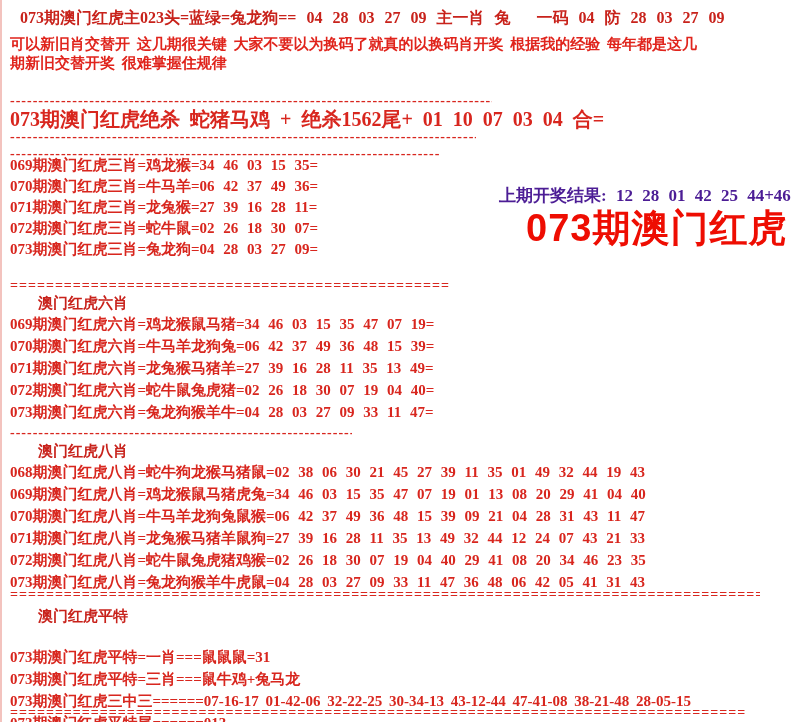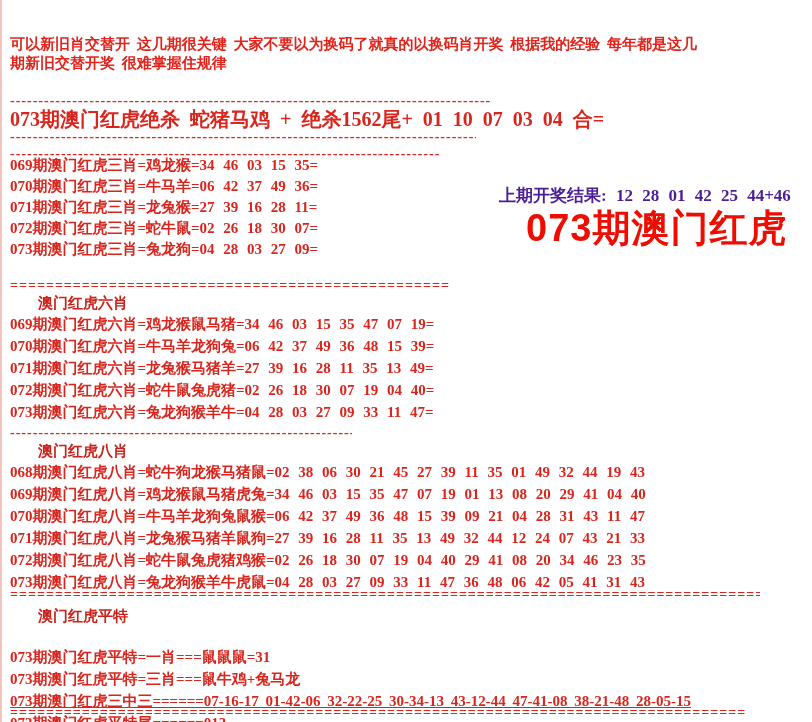--- a/index.html
+++ b/index.html
@@ -92,20 +92,21 @@
     white-space:nowrap;
     font-family:Liberation Sans, sans-serif;
     font-weight:bold;
   }
 </style>
 </head>
 <body>
 
 <div class="page">
 
+  <div class="txt header-line">073期澳门红虎主023头=蓝绿=兔龙狗== 04 28 03 27 09 主一肖 兔　 一码 04 防 28 03 27 09</div>
 
   <div class="txt intro">
     <div>可以新旧肖交替开 这几期很关键 大家不要以为换码了就真的以换码肖开奖 根据我的经验 每年都是这几</div>
     <div>期新旧交替开奖 很难掌握住规律</div>
   </div>
 
   <div class="divider" style="top:95px;width:482px;">--------------------------------------------------------------------------------------------------------------------------------------------------------------------------</div>
 
   <div class="txt kill-line">073期澳门红虎绝杀 蛇猪马鸡 + 绝杀1562尾+ 01 10 07 03 04 合=</div>
 
@@ -145,19 +146,19 @@
     <div class="row">072期澳门红虎八肖=蛇牛鼠兔虎猪鸡猴=02 26 18 30 07 19 04 40 29 41 08 20 34 46 23 35</div>
     <div class="row">073期澳门红虎八肖=兔龙狗猴羊牛虎鼠=04 28 03 27 09 33 11 47 36 48 06 42 05 41 31 43</div>
   </div>
 
   <div class="divider" style="top:589px;width:750px;">==================================================================================================================================================================</div>
 
   <div class="section" style="top:606px;">
     <div class="sec-title">澳门红虎平特</div>
     <div class="row" style="line-height:22px;margin-top:20px;">073期澳门红虎平特=一肖===鼠鼠鼠=31</div>
     <div class="row" style="line-height:22px;">073期澳门红虎平特=三肖===鼠牛鸡+兔马龙</div>
-    <div class="row" style="line-height:22px;word-spacing:3px;text-decoration:underline;">073期澳门红虎三中三======07-16-17 01-42-06 32-22-25 30-34-13 43-12-44 47-41-08 38-21-48 28-05-15</div>
+    <div class="row" style="line-height:22px;word-spacing:3px;">073期澳门红虎三中三======07-16-17 01-42-06 32-22-25 30-34-13 43-12-44 47-41-08 38-21-48 28-05-15</div>
     <div class="row" style="line-height:22px;text-decoration:underline;">073期澳门红虎平特尾======013</div>
   </div>
 
   <div class="divider" style="top:707px;width:736px;">==================================================================================================================================================================</div>
 
 </div>
 
 </body></html>

